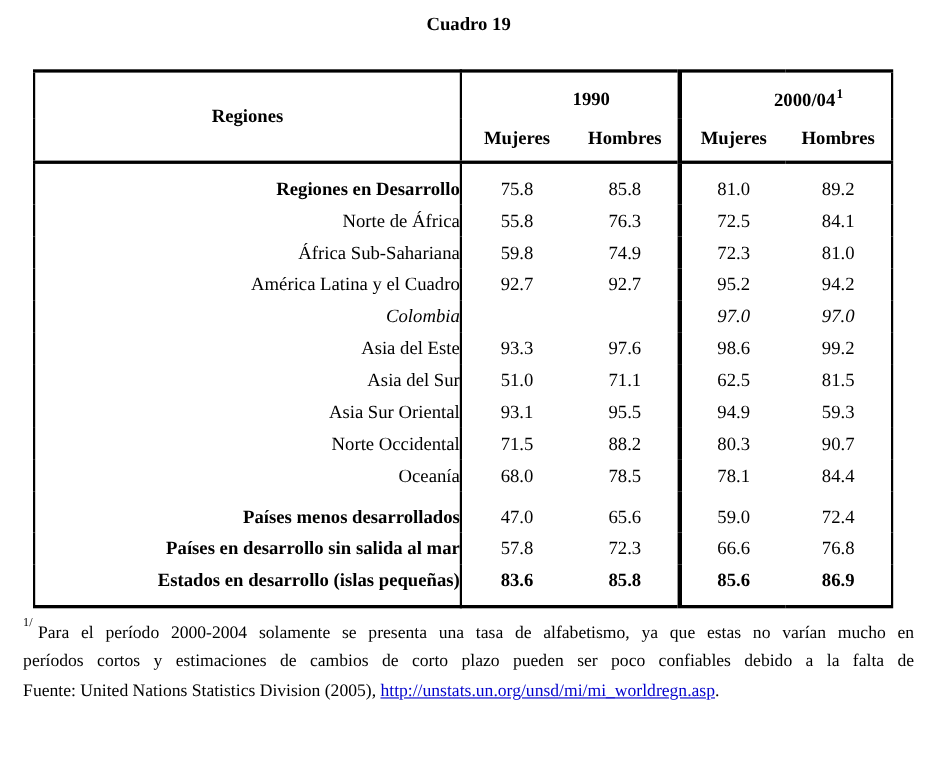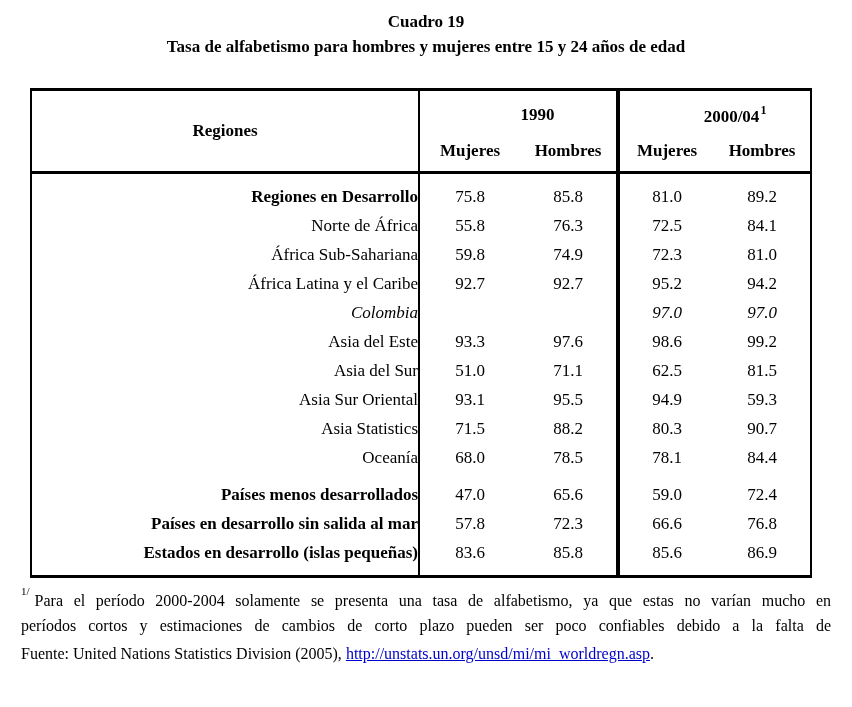--- a/index.html
+++ b/index.html
@@ -42,21 +42,21 @@
   tr.subhdr th { height: 36px; vertical-align: middle; border-bottom: 3px solid #000; padding-bottom: 2px; }
   .hdr-sup { font-size: 12px; position: relative; top: -1px; left: 1px; }
 
   .bl2 { border-left: 2px solid #000; }
   .bl4 { border-left: 4px solid #000; }
 
   tbody td { height: 29px; text-align: center; vertical-align: middle; }
   tbody td.region { text-align: right; padding-left: 8px; }
   tbody tr.first td { padding-top: 8px; }
   tbody tr.gap td { padding-top: 8px; }
-  tbody tr.last td { padding-bottom: 8px; }
+  tbody tr.last td { padding-bottom: 8px; font-weight: bold; }
   tr.bold td.region { font-weight: bold; }
   tr.italic td { font-style: italic; }
 
   
   .footnote {
     margin: 6px 21px 0 21px;
     font-size: 16px;
     line-height: 25px;
   }
   .fn-line.j { text-align: justify; text-align-last: justify; }
@@ -78,21 +78,20 @@
     cursor: pointer;
   }
 </style>
 </head>
 <body>
 
 <div class="page">
 
   <div class="title-block">
     <div>Cuadro 19</div>
-    <div>Tasa de alfabetismo para hombres y mujeres entre 15 y 24 años de edad</div>
   </div>
 
   <table class="main">
     <colgroup>
       <col style="width:388px">
       <col style="width:101px">
       <col style="width:98px">
       <col style="width:96px">
       <col style="width:97px">
     </colgroup>
@@ -125,21 +124,21 @@
         <td>84.1</td>
       </tr>
       <tr>
         <td class="region">África Sub-Sahariana</td>
         <td class="bl2">59.8</td>
         <td>74.9</td>
         <td class="bl4">72.3</td>
         <td>81.0</td>
       </tr>
       <tr>
-        <td class="region">África Latina y el Caribe</td>
+        <td class="region">América Latina y el Cuadro</td>
         <td class="bl2">92.7</td>
         <td>92.7</td>
         <td class="bl4">95.2</td>
         <td>94.2</td>
       </tr>
       <tr class="italic">
         <td class="region">Colombia</td>
         <td class="bl2"></td>
         <td></td>
         <td class="bl4">97.0</td>
@@ -160,21 +159,21 @@
         <td>81.5</td>
       </tr>
       <tr>
         <td class="region">Asia Sur Oriental</td>
         <td class="bl2">93.1</td>
         <td>95.5</td>
         <td class="bl4">94.9</td>
         <td>59.3</td>
       </tr>
       <tr>
-        <td class="region">Asia Statistics</td>
+        <td class="region">Norte Occidental</td>
         <td class="bl2">71.5</td>
         <td>88.2</td>
         <td class="bl4">80.3</td>
         <td>90.7</td>
       </tr>
       <tr>
         <td class="region">Oceanía</td>
         <td class="bl2">68.0</td>
         <td>78.5</td>
         <td class="bl4">78.1</td>

